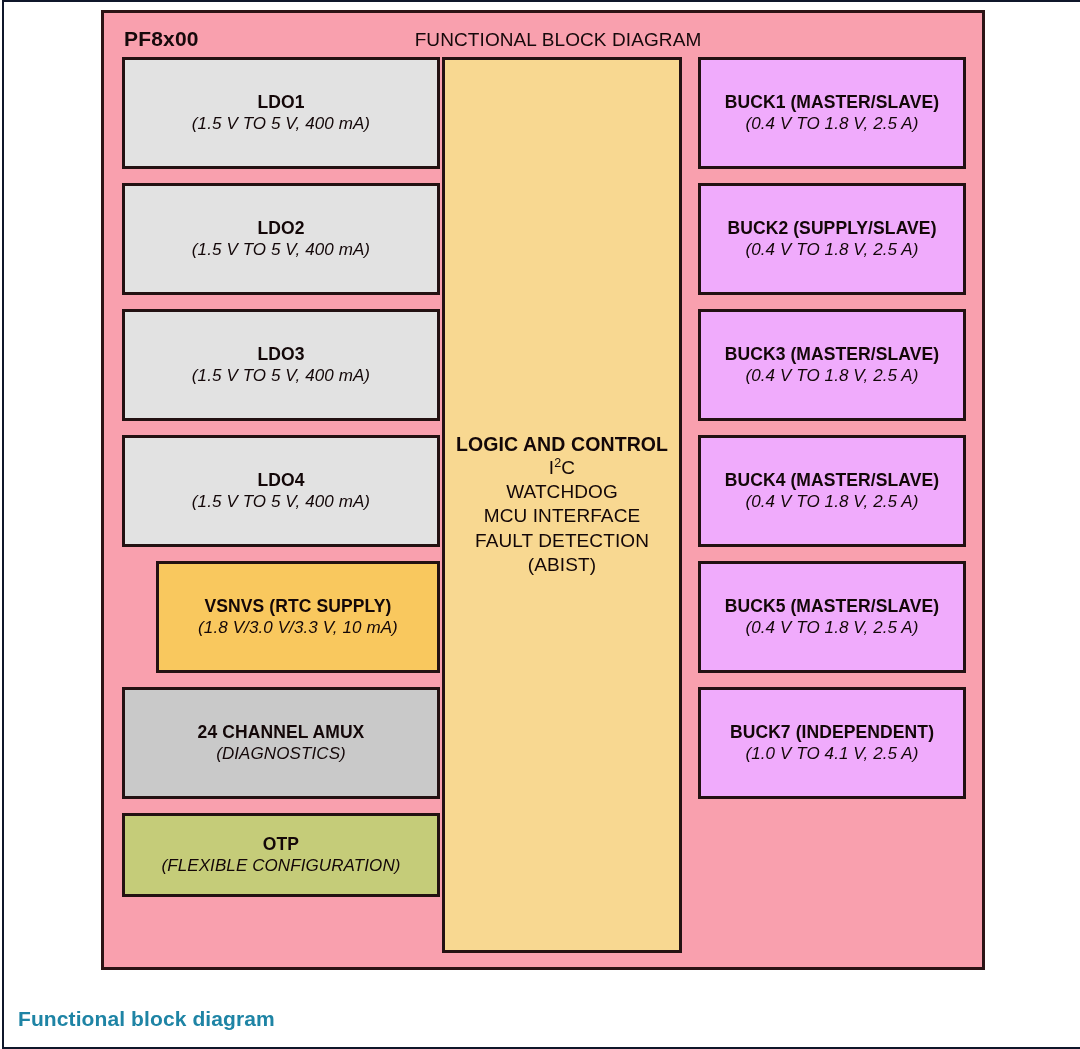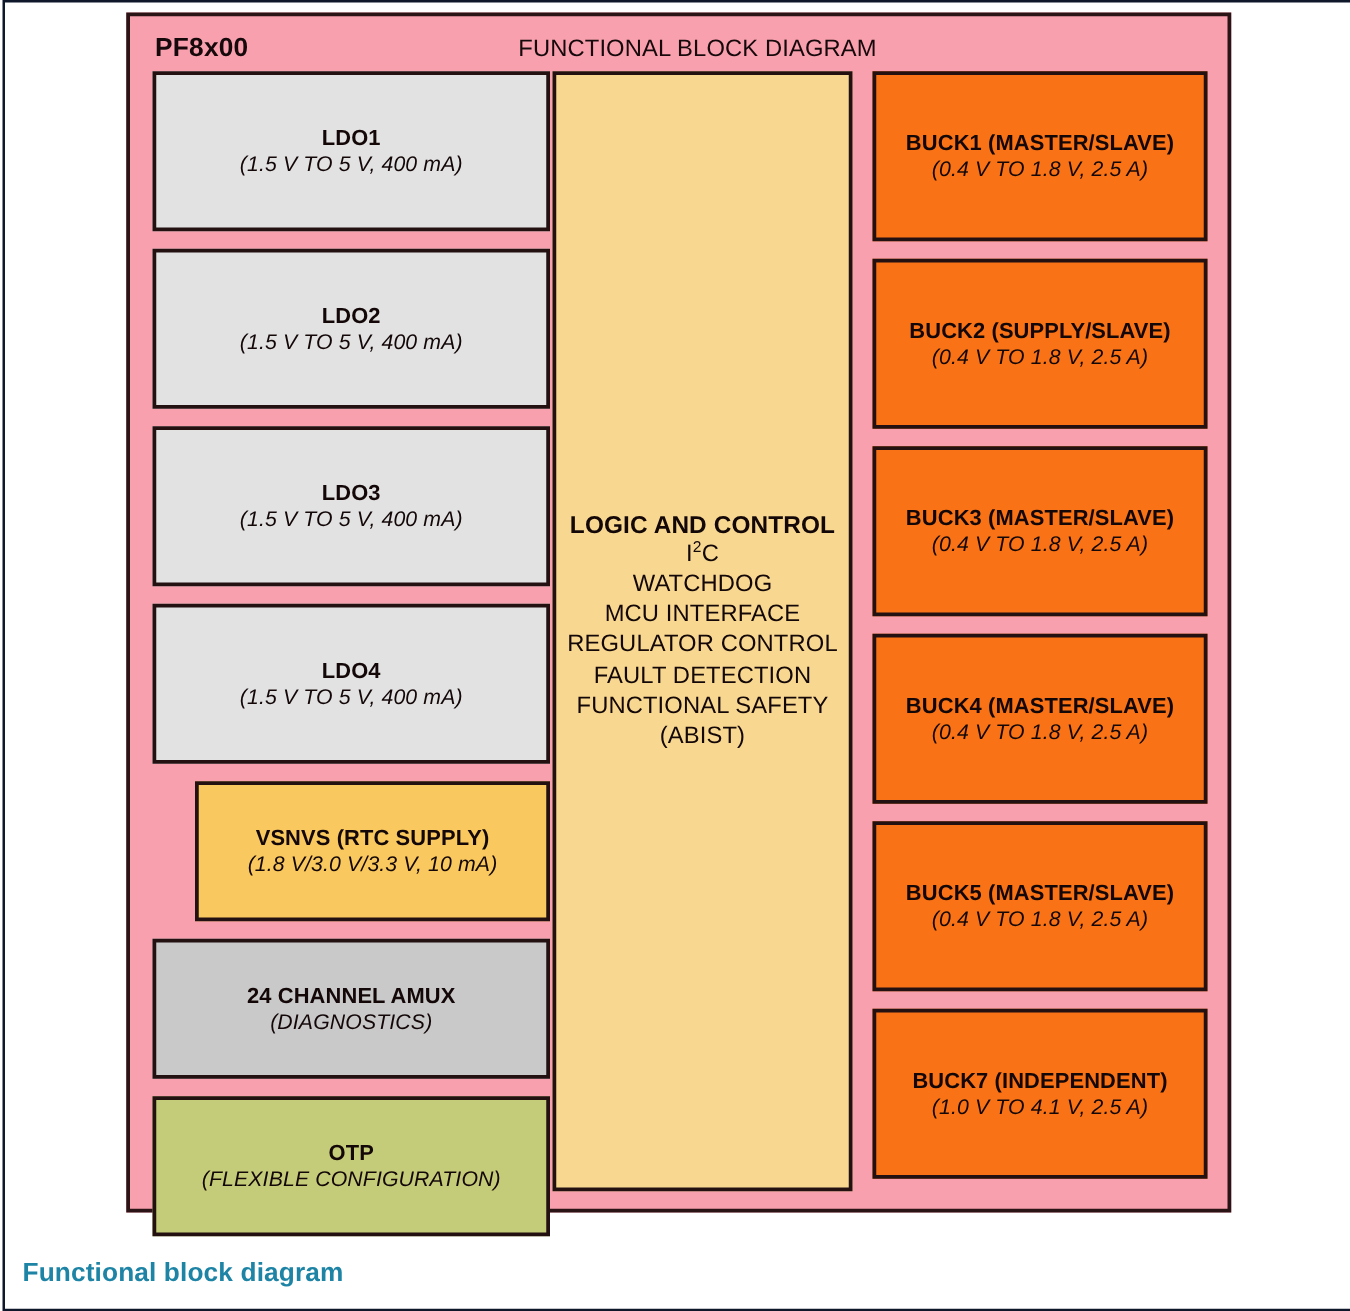--- a/index.html
+++ b/index.html
@@ -88,25 +88,25 @@
     letter-spacing: .1px;
   }
   .block .b-sub {
     font-size: 17px;
     font-weight: normal;
     letter-spacing: .1px;
     margin-top: 2px;
     font-style: italic;
   }
 
-  .block.ldo    { background: #E2E2E2; height: 128px; }
+  .block.ldo    { background: #E2E2E2; height: 112px; }
   .block.vsnvs  { background: #F9C85E; height: 112px; margin-left: 34px; }
   .block.amux   { background: #C9C9C9; height: 112px; }
-  .block.otp    { background: #C5CC79; height: 112px; }
-  .block.buck   { background: #f97316; height: 136px; }
+  .block.otp    { background: #C5CC79; height: 84px; }
+  .block.buck   { background: #f0abfc; height: 112px; }
 
   
   #logic-block {
     position: absolute;
     left: 338px;
     top: 44px;
     width: 240px;
     height: 896px;
     box-sizing: border-box;
     background: #F8D891;
@@ -194,23 +194,21 @@
         <div class="b-sub">(FLEXIBLE CONFIGURATION)</div>
       </div>
 
     </div>
 
     <div id="logic-block">
       <div class="logic-title">LOGIC AND CONTROL</div>
       <div class="logic-line"><span>I</span><sup>2</sup><span>C</span></div>
       <div class="logic-line">WATCHDOG</div>
       <div class="logic-line">MCU INTERFACE</div>
-      <div class="logic-line">REGULATOR CONTROL</div>
       <div class="logic-line">FAULT DETECTION</div>
-      <div class="logic-line">FUNCTIONAL SAFETY</div>
       <div class="logic-line">(ABIST)</div>
     </div>
 
     <div id="right-column" class="column">
 
       <div class="block buck">
         <div class="b-title">BUCK1 (MASTER/SLAVE)</div>
         <div class="b-sub">(0.4 V TO 1.8 V, 2.5 A)</div>
       </div>
 

